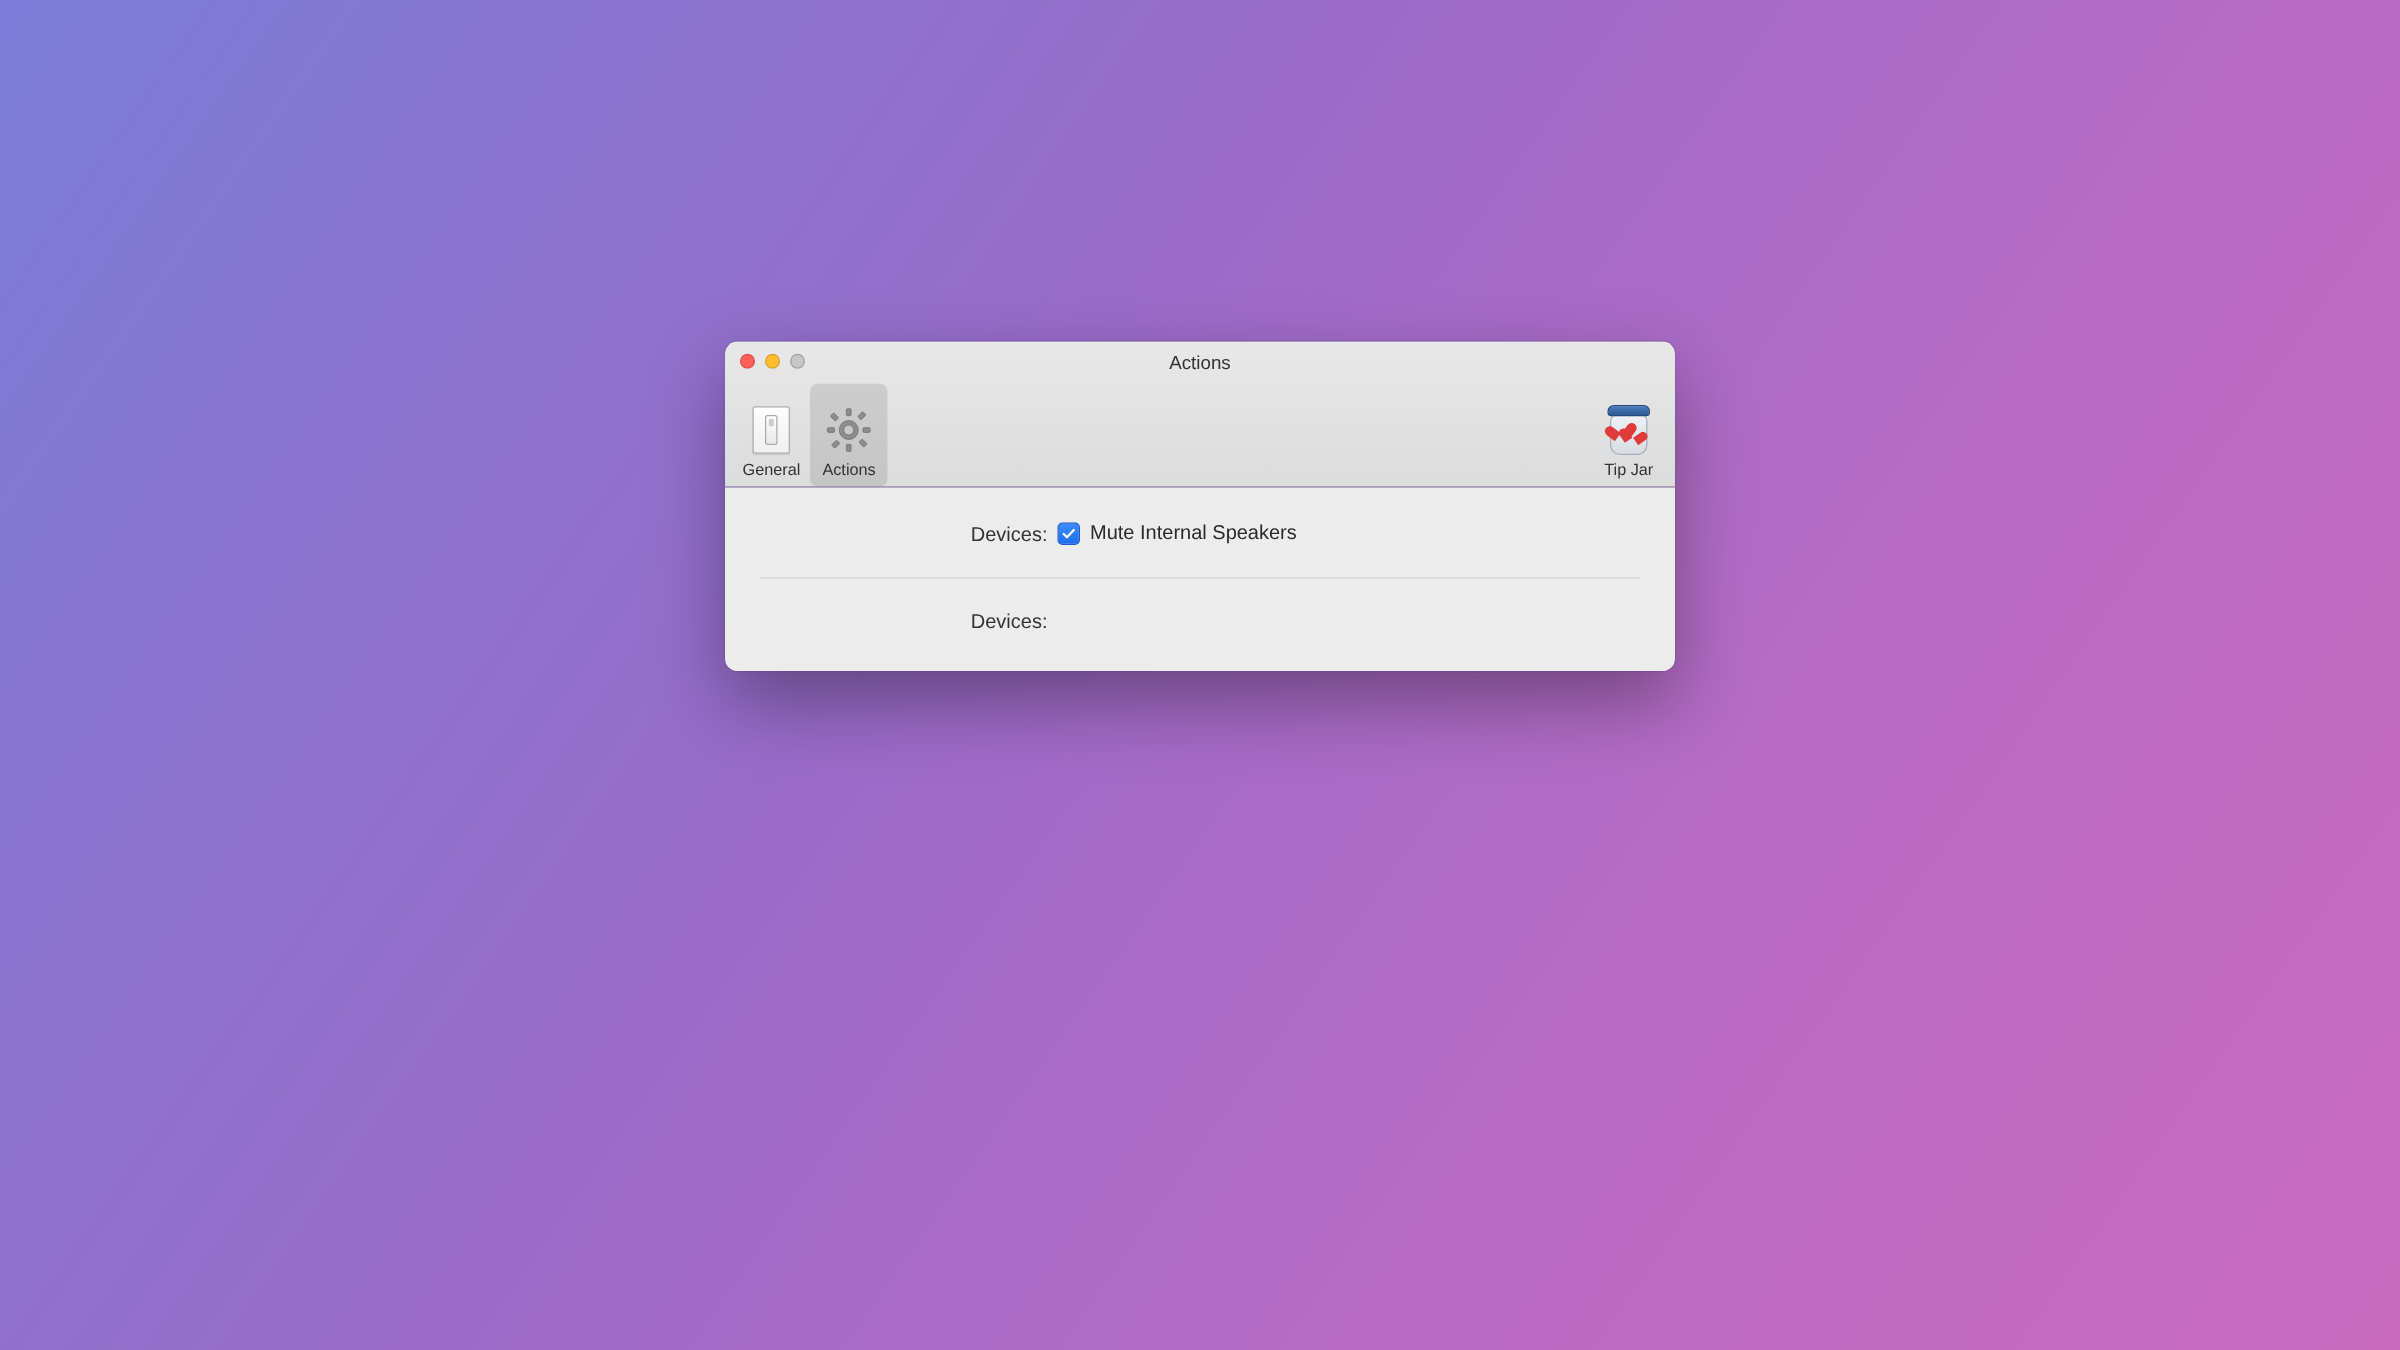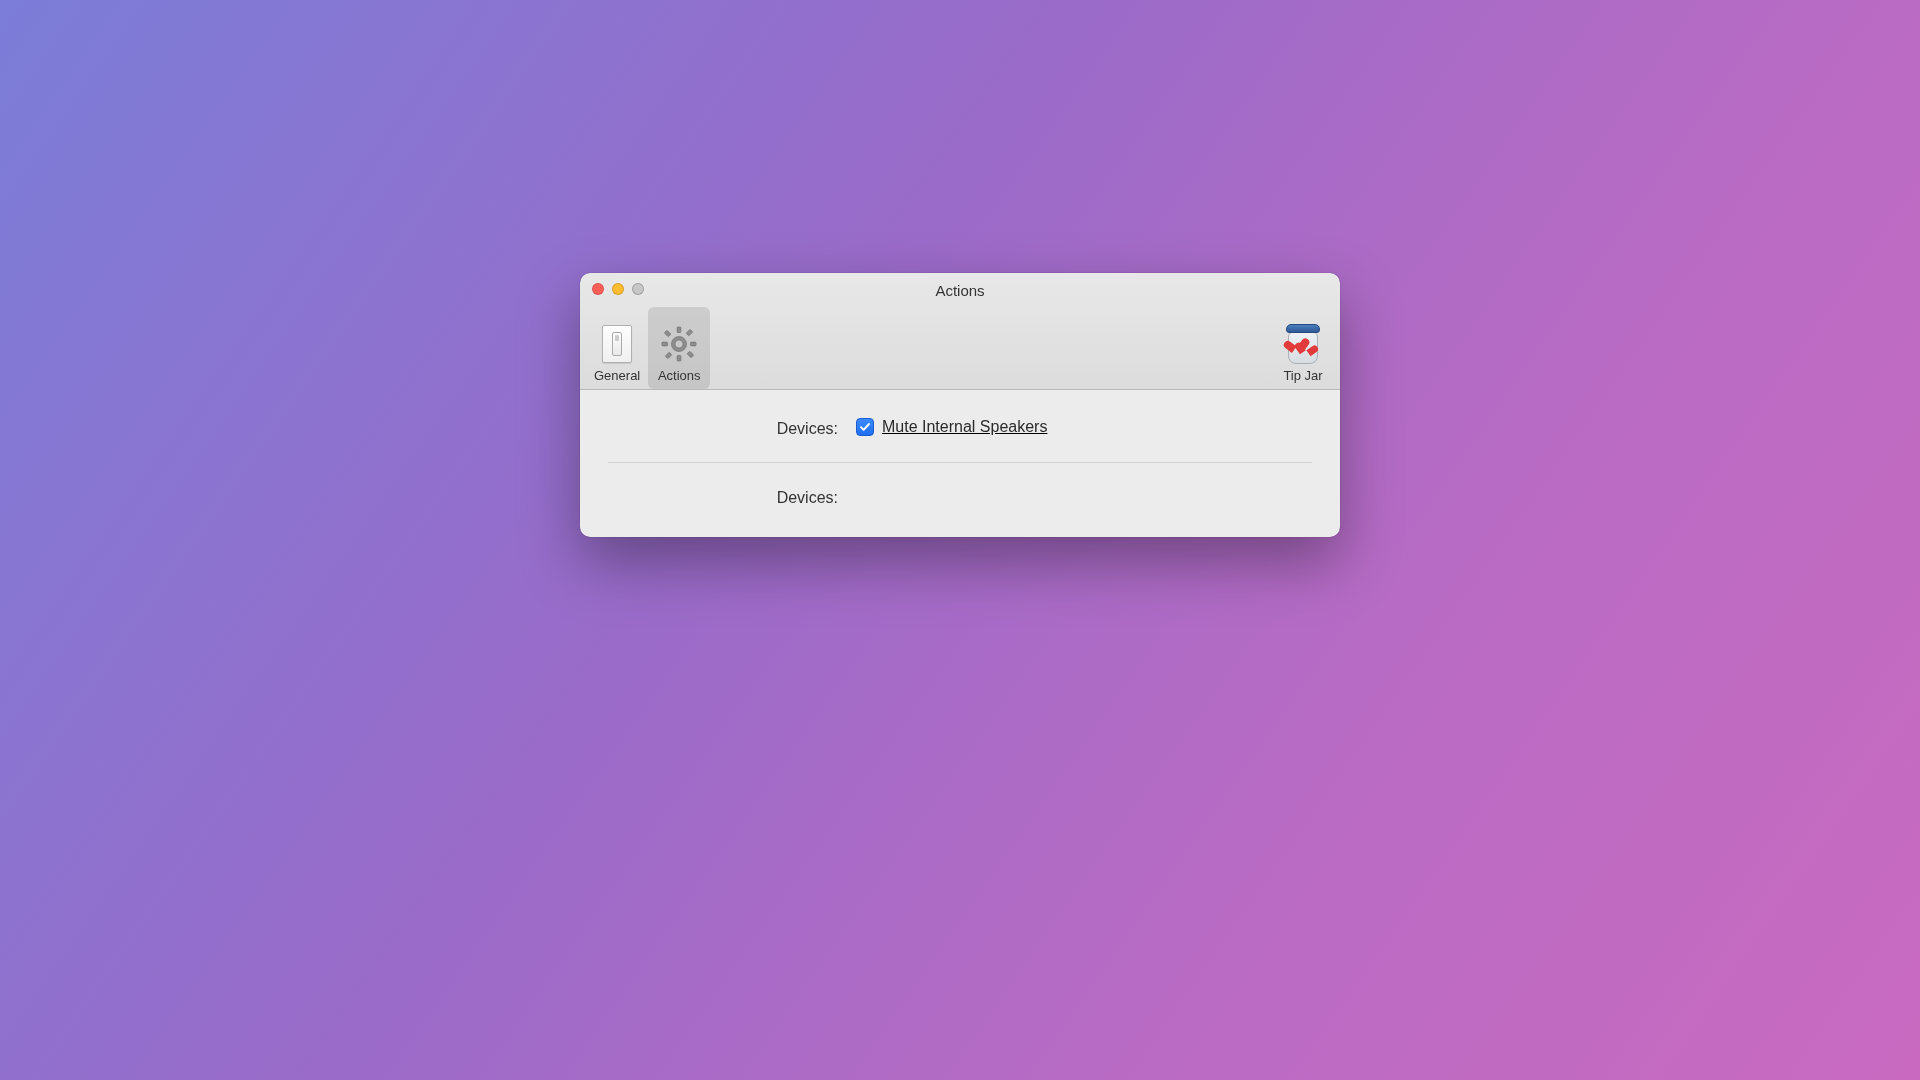--- a/index.html
+++ b/index.html
@@ -173,21 +173,21 @@
     .heart.h2{ left:14px; top:20px; transform: rotate(10deg) scale(0.9); }
     
     .content {
       background: #ececec;
       padding: 28px 28px 30px 28px;
     }
     
     .form-row {
       display: flex;
       align-items: flex-start;
-      gap: 18px;
+      gap: 8px;
     }
     
     .form-label {
       width: 230px;
       text-align: right;
       font-size: 16px;
       color: #333;
       padding-top: 2px;
     }
     
@@ -195,21 +195,20 @@
       flex: 1;
       display: flex;
       flex-direction: column;
       gap: 8px;
     }
     
     .checkbox-line {
       display: flex;
       align-items: flex-end;
       gap: 8px;
-      text-decoration: underline;
     }
     
     .checkbox {
       width: 18px;
       height: 18px;
       border-radius: 4px;
       display: flex;
       align-items: center;
       justify-content: center;
       flex-shrink: 0;

